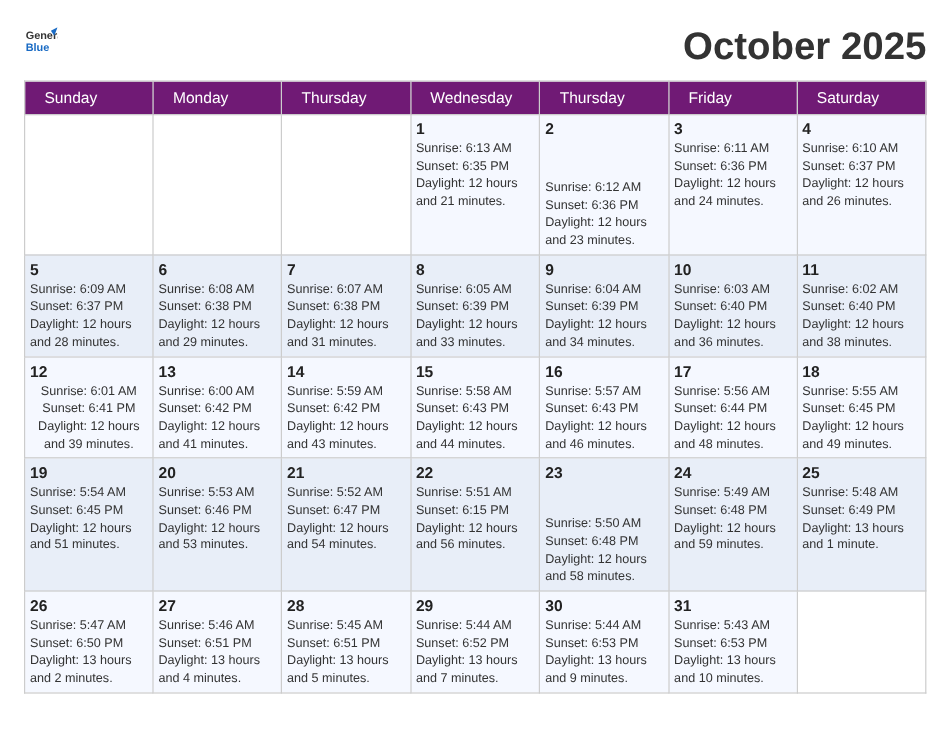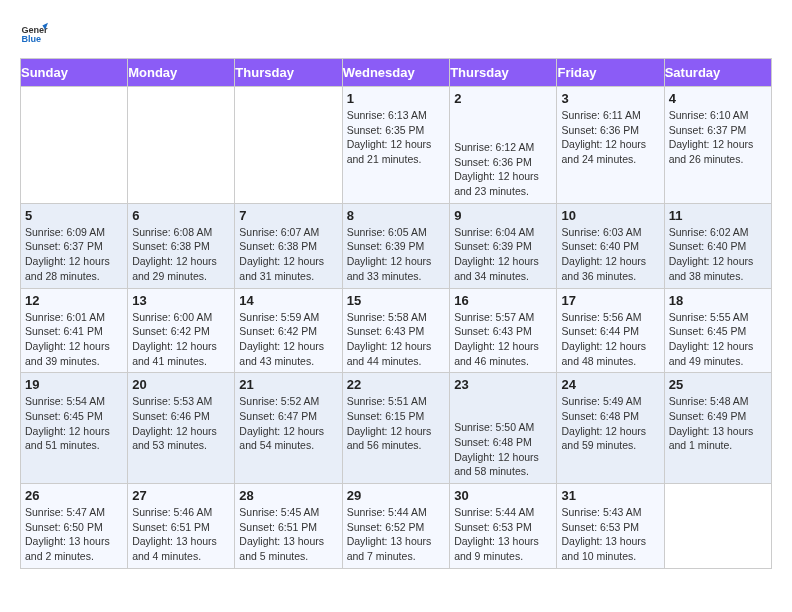--- a/index.html
+++ b/index.html
@@ -36,26 +36,26 @@
     .subtitle {
       font-size: 16px;
       color: #555;
     }
     table {
       width: 100%;
       border-collapse: collapse;
       font-size: 11px;
     }
     thead tr th {
-      background-color: #8b5cf6;
+      background-color: #701a75;
       color: #fff;
-      padding: 6px 0;
+      padding: 6px 16px;
       text-align: left;
       font-size: 13px;
-      font-weight: bold;
+      font-weight: normal;
       border: 1px solid #ccc;
     }
     tbody tr td {
       border: 1px solid #ccc;
       padding: 4px;
       vertical-align: top;
       width: 108px;
       min-height: 80px;
       background: #fff;
     }
@@ -85,20 +85,21 @@
 
 <div class="header-section">
   <div class="logo">
     <svg class="logo-icon" viewBox="0 0 40 40">
       <text x="2" y="18" font-size="13" font-weight="bold" fill="#333">General</text>
       <text x="2" y="32" font-size="13" font-weight="bold" fill="#1a6bc4">Blue</text>
       <polygon points="32,8 40,4 36,14" fill="#1a6bc4"></polygon>
     </svg>
   </div>
   <div class="title-section">
+    <div class="month-title">October 2025</div>
   </div>
 </div>
 
 <table>
   <thead>
     <tr>
     <th>Sunday</th>
         <th>Monday</th>
         <th>Thursday</th>
         <th>Wednesday</th>
@@ -188,21 +189,21 @@
           <div class="day-number">11</div>
           <div class="day-info" style="white-space: pre-line;">Sunrise: 6:02 AM
 Sunset: 6:40 PM
 Daylight: 12 hours
 and 38 minutes.</div>
         </td>
       </tr>
       <tr>
         <td>
           <div class="day-number">12</div>
-          <div class="day-info" style="white-space: pre-line;">Sunrise: 6:01 AM
+          <div class="day-info" style="white-space: pre-line; text-align: center;">Sunrise: 6:01 AM
 Sunset: 6:41 PM
 Daylight: 12 hours
 and 39 minutes.</div>
         </td>
         <td>
           <div class="day-number">13</div>
           <div class="day-info" style="white-space: pre-line;">Sunrise: 6:00 AM
 Sunset: 6:42 PM
 Daylight: 12 hours
 and 41 minutes.</div>

